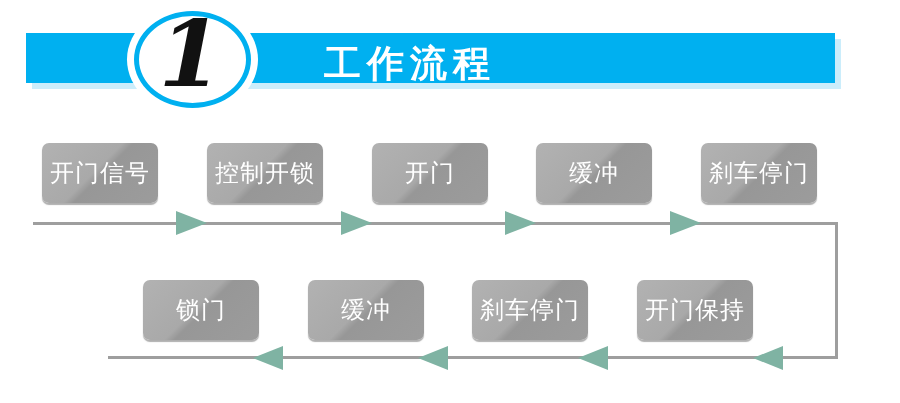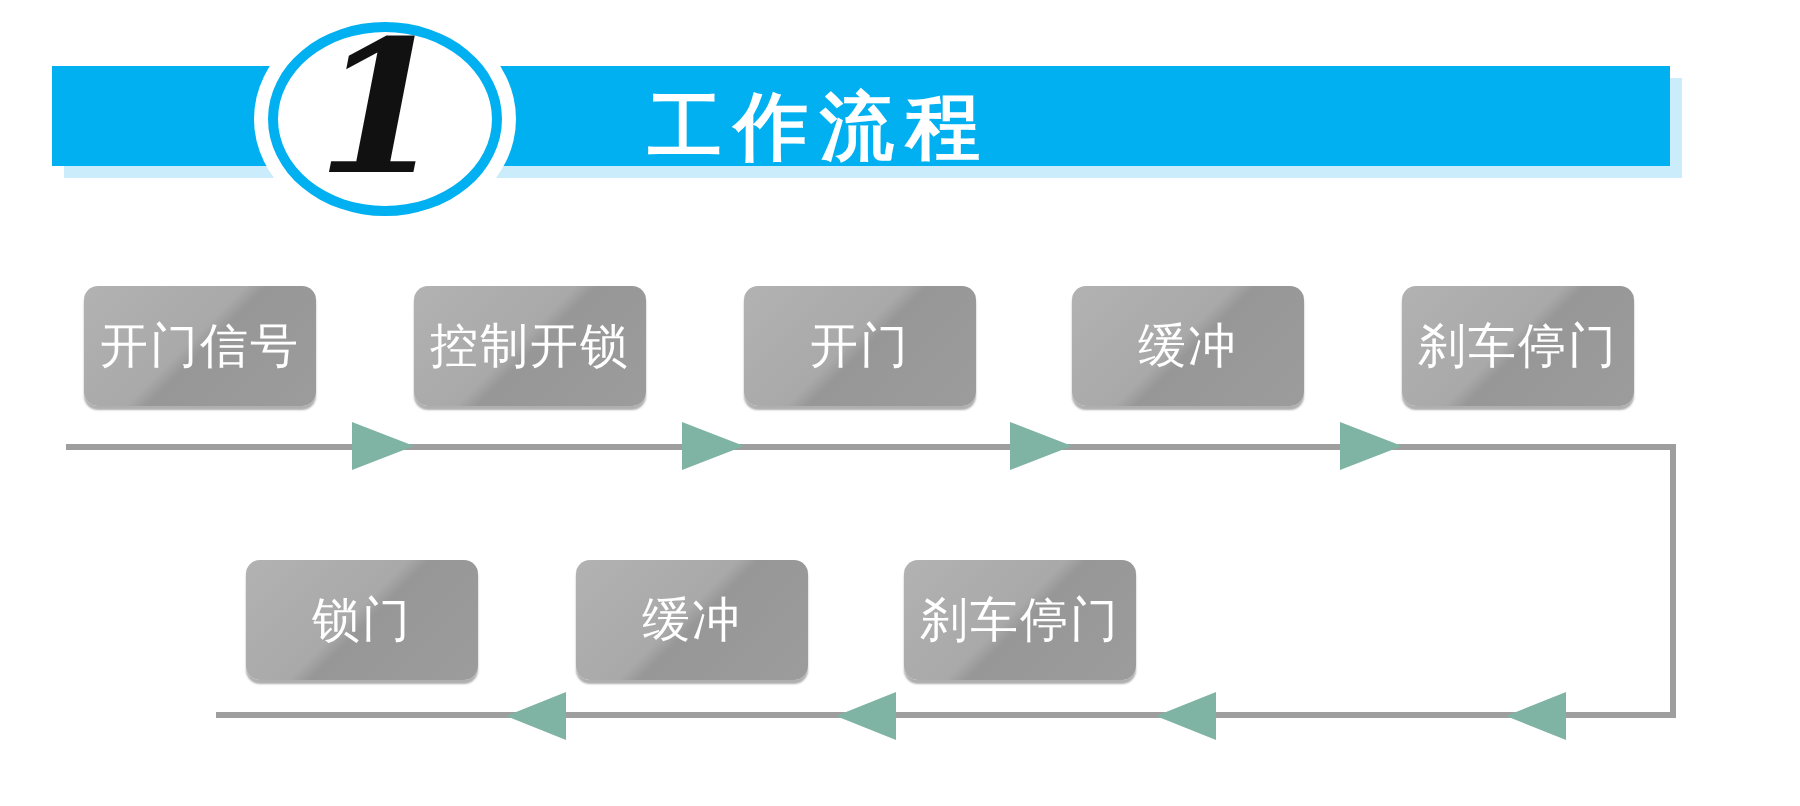--- a/index.html
+++ b/index.html
@@ -45,21 +45,21 @@
   .fbox{
     position:absolute;width:116px;height:60px;
     border-radius:7px;
     background:linear-gradient(135deg,#b2b2b2 0%,#a9a9a9 46%,#979797 52%,#9c9c9c 100%);
     box-shadow:0 2px 1px rgba(110,110,110,0.55);
     display:flex;align-items:center;justify-content:center;
     color:var(--box-text,#FFFFFF);
     font-size:24px;letter-spacing:1px;white-space:nowrap;
   }
   .row-top{top:143px;}
-  .row-bottom{top:280px;}
+  .row-bottom{top:280px;margin-left:20px;}
   
   .line{position:absolute;background:var(--line,#9E9E9E);}
   .top-line{left:33px;top:222px;width:805px;height:3px;}
   .right-line{left:835px;top:222px;width:3px;height:137px;}
   .bottom-line{left:108px;top:356px;width:730px;height:3px;}
   
   .arrow{position:absolute;width:0;height:0;}
   .arrow-r{
     top:211px;
     border-top:12px solid transparent;
@@ -101,14 +101,15 @@
 
   <div class="fbox row-top" style="left:42px">开门信号</div>
   <div class="fbox row-top" style="left:372px">开门</div>
   <div class="fbox row-top" style="left:207px">控制开锁</div>
   <div class="fbox row-top" style="left:536px">缓冲</div>
   <div class="fbox row-top" style="left:701px">刹车停门</div>
 
   <div class="fbox row-bottom" style="left:123px">锁门</div>
   <div class="fbox row-bottom" style="left:288px">缓冲</div>
   <div class="fbox row-bottom" style="left:452px">刹车停门</div>
+  <div class="fbox row-bottom" style="left:617px">开门保持</div>
 
 </div>
 
 </body></html>

